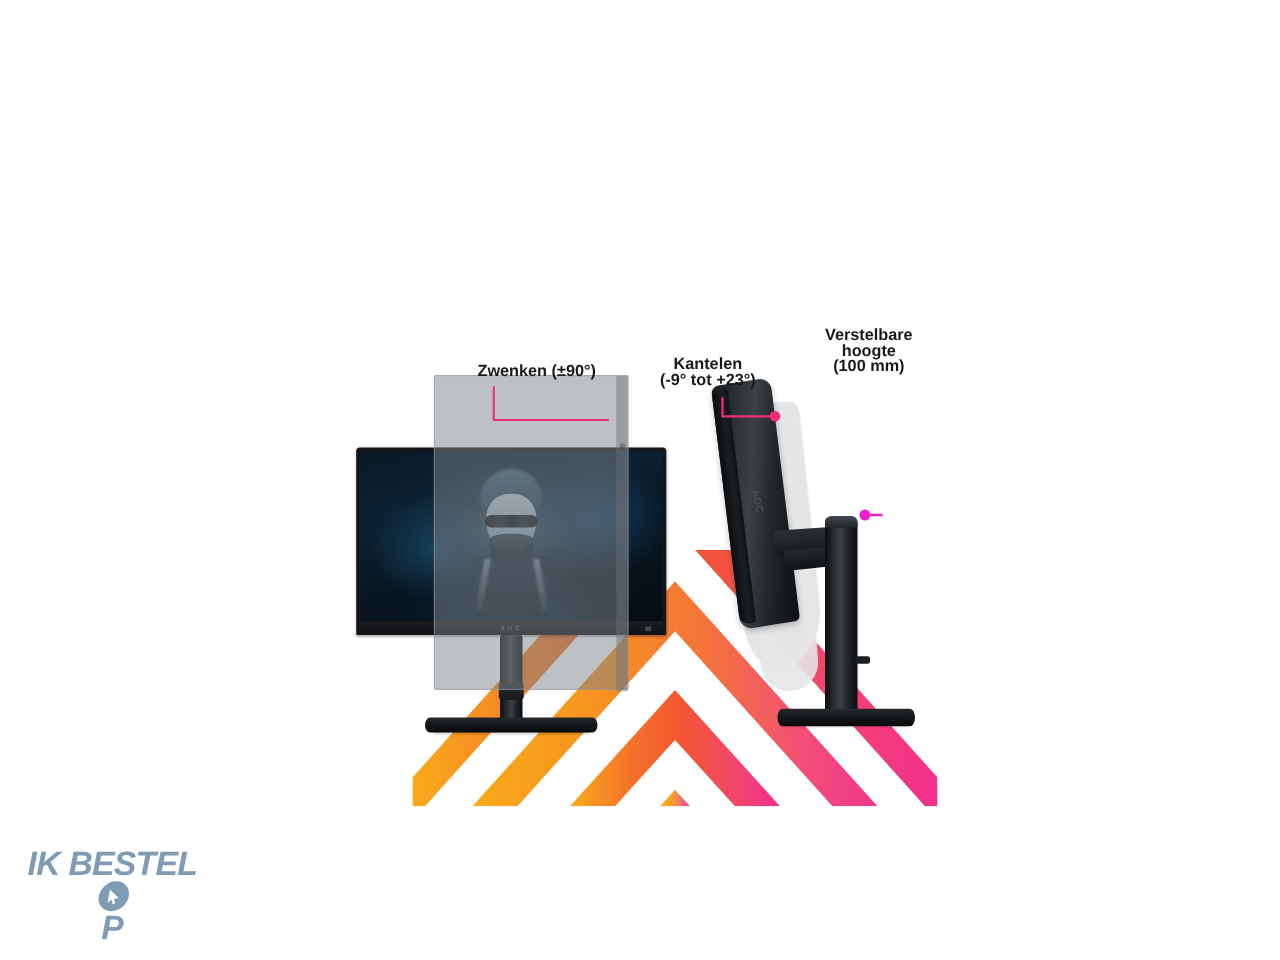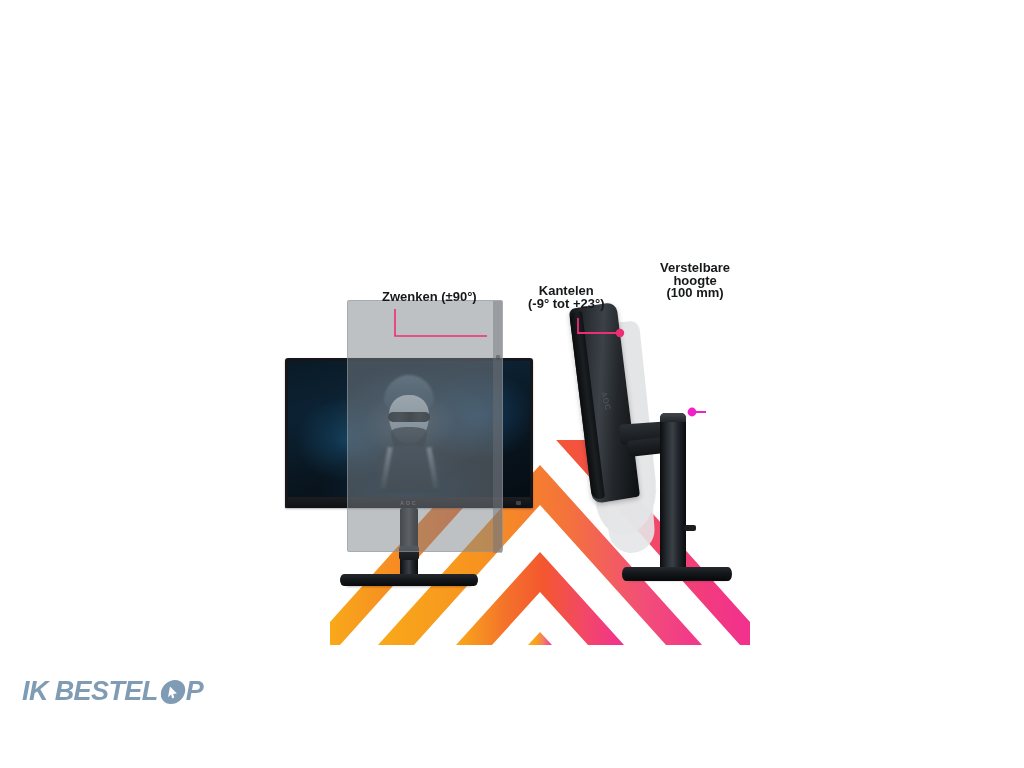--- a/index.html
+++ b/index.html
@@ -408,20 +408,21 @@
   .logo-line1, .logo-line2 {
     font-family: "Liberation Sans", sans-serif;
     font-weight: bold;
     font-style: italic;
     font-size: 27px;
     line-height: 27px;
     letter-spacing: -0.6px;
     white-space: nowrap;
     display: flex;
     align-items: center;
+    flex-direction: column;
   }
   .logo-line1 { color: #7f9cb4; }
   .logo-line2 { color: #ef8d7e; margin-top: 2px; }
   .logo-cursor-o {
     display: inline-flex;
     align-items: center;
     justify-content: center;
     width: 24px;
     height: 24px;
     border-radius: 50%;

